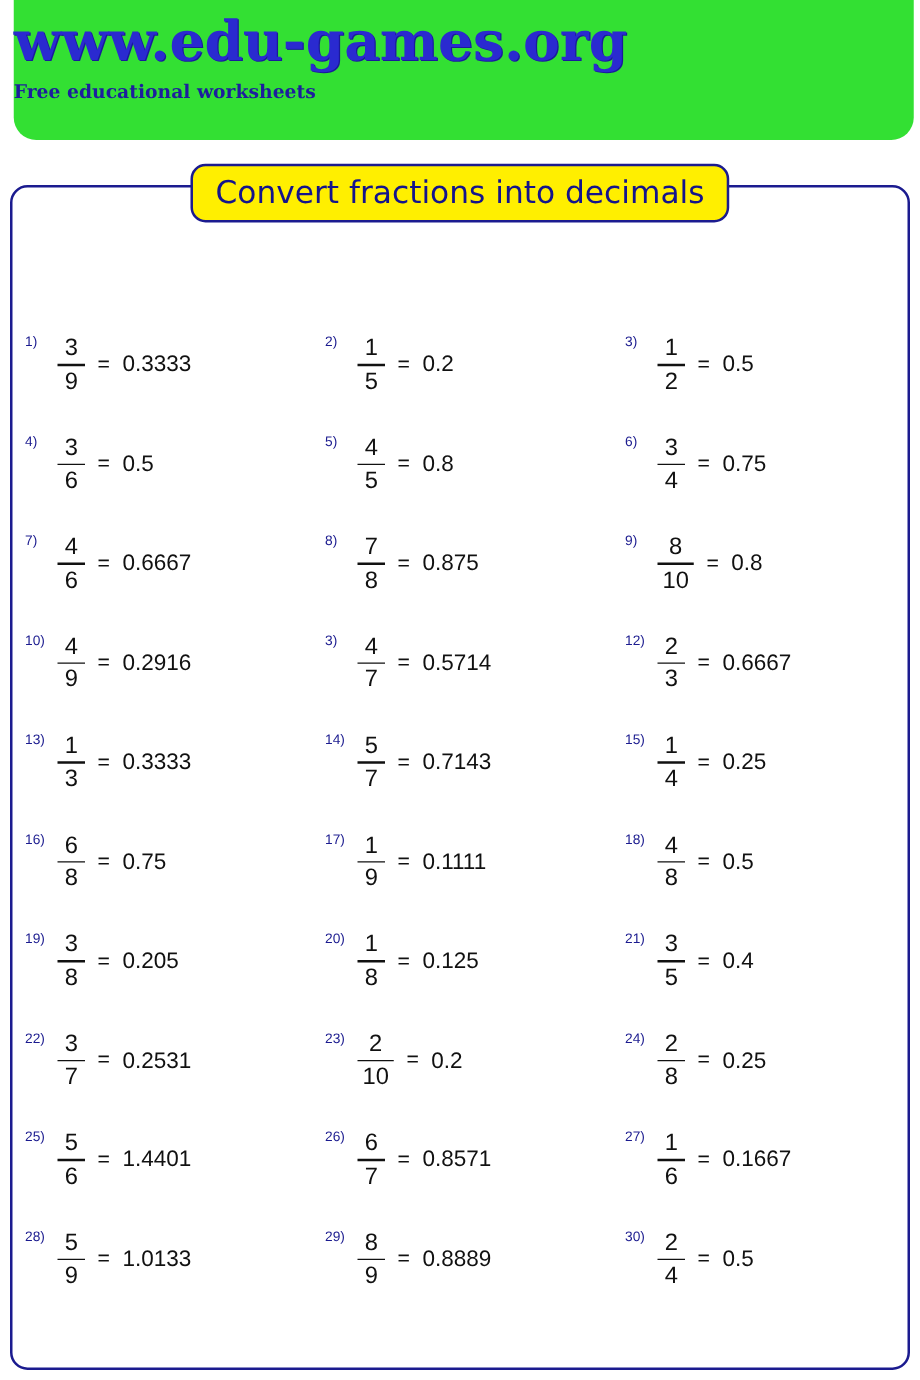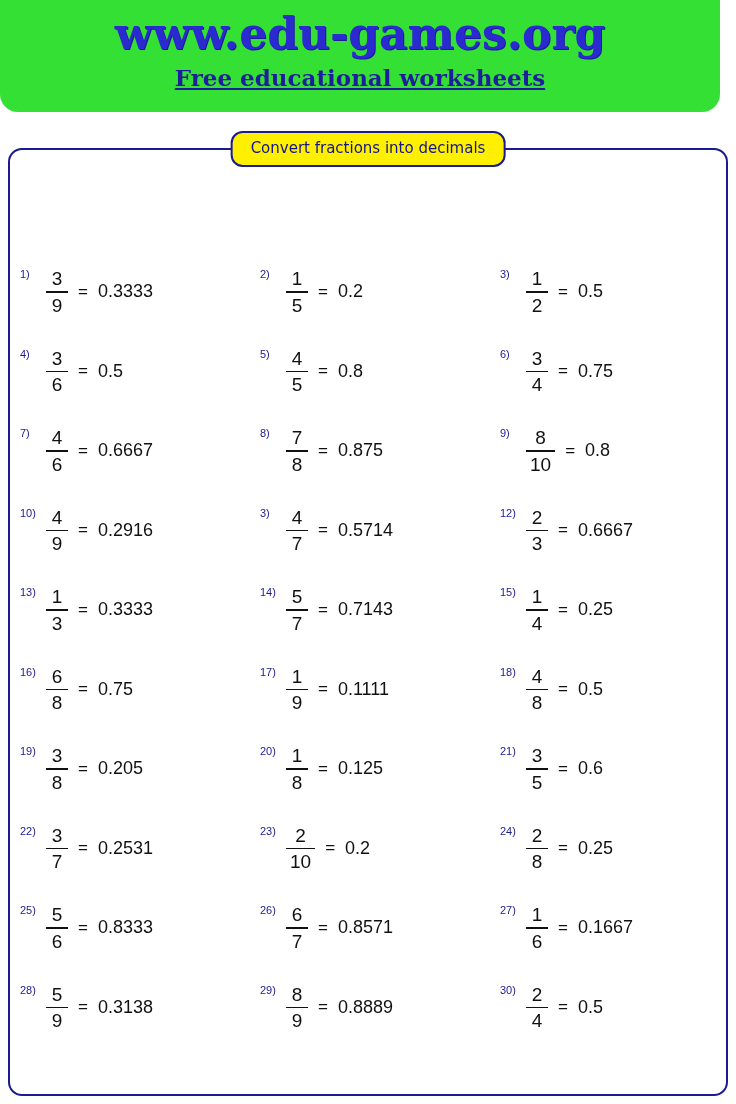--- a/index.html
+++ b/index.html
@@ -11,47 +11,46 @@
     height: 1104px;
     background: #ffffff;
     font-family: "Liberation Sans", sans-serif;
     position: relative;
     overflow: hidden;
   }
 
   
   .banner {
     position: absolute;
-    left: 0;
+    left: 11px;
     top: 0;
     width: 720px;
     height: 112px;
     background: #33e033;
     border-bottom-left-radius: 18px;
     border-bottom-right-radius: 18px;
     box-sizing: border-box;
-    text-align: center;
+    text-align: left;
   }
   .banner-title {
     font-family: "DejaVu Serif", serif;
     font-weight: bold;
     font-size: 44px;
     color: #2a2ad0;
     letter-spacing: 0px;
     margin-top: 6px;
     line-height: 56px;
     text-shadow: 1px 1px 0 #1a1a9a;
   }
   .banner-sub {
     font-family: "DejaVu Serif", serif;
     font-weight: bold;
-    font-size: 23px;
+    font-size: 15px;
     color: #1d1d9e;
     margin-top: 2px;
-    text-decoration: underline;
   }
 
   
   .sheet {
     position: absolute;
     left: 8px;
     top: 148px;
     width: 720px;
     height: 948px;
     border: 2px solid #1b1b8f;
@@ -63,21 +62,21 @@
   .title-pill {
     position: absolute;
     left: 50%;
     transform: translateX(-50%);
     top: 131px;
     background: #ffef00;
     border: 2px solid #1b1b8f;
     border-radius: 12px;
     padding: 6px 18px 8px 18px;
     font-family: "DejaVu Sans", sans-serif;
-    font-size: 15px;
+    font-size: 25px;
     color: #14148c;
     white-space: nowrap;
     z-index: 5;
   }
 
   
   .grid {
     position: absolute;
     left: 8px;
     top: 252px;
@@ -345,21 +344,21 @@
       <span class="ans">0.125</span>
     </div>
     <div class="cell">
       <span class="idx">21)</span>
       <span class="frac">
         <span class="num">3</span>
         <span class="bar"></span>
         <span class="den">5</span>
       </span>
       <span class="eq">=</span>
-      <span class="ans">0.6</span>
+      <span class="ans">0.4</span>
     </div>
     <div class="cell">
       <span class="idx">22)</span>
       <span class="frac">
         <span class="num">3</span>
         <span class="bar"></span>
         <span class="den">7</span>
       </span>
       <span class="eq">=</span>
       <span class="ans">0.2531</span>
@@ -385,21 +384,21 @@
       <span class="ans">0.25</span>
     </div>
     <div class="cell">
       <span class="idx">25)</span>
       <span class="frac">
         <span class="num">5</span>
         <span class="bar"></span>
         <span class="den">6</span>
       </span>
       <span class="eq">=</span>
-      <span class="ans">0.8333</span>
+      <span class="ans">1.4401</span>
     </div>
     <div class="cell">
       <span class="idx">26)</span>
       <span class="frac">
         <span class="num">6</span>
         <span class="bar"></span>
         <span class="den">7</span>
       </span>
       <span class="eq">=</span>
       <span class="ans">0.8571</span>
@@ -415,21 +414,21 @@
       <span class="ans">0.1667</span>
     </div>
     <div class="cell">
       <span class="idx">28)</span>
       <span class="frac">
         <span class="num">5</span>
         <span class="bar"></span>
         <span class="den">9</span>
       </span>
       <span class="eq">=</span>
-      <span class="ans">0.3138</span>
+      <span class="ans">1.0133</span>
     </div>
     <div class="cell">
       <span class="idx">29)</span>
       <span class="frac">
         <span class="num">8</span>
         <span class="bar"></span>
         <span class="den">9</span>
       </span>
       <span class="eq">=</span>
       <span class="ans">0.8889</span>

